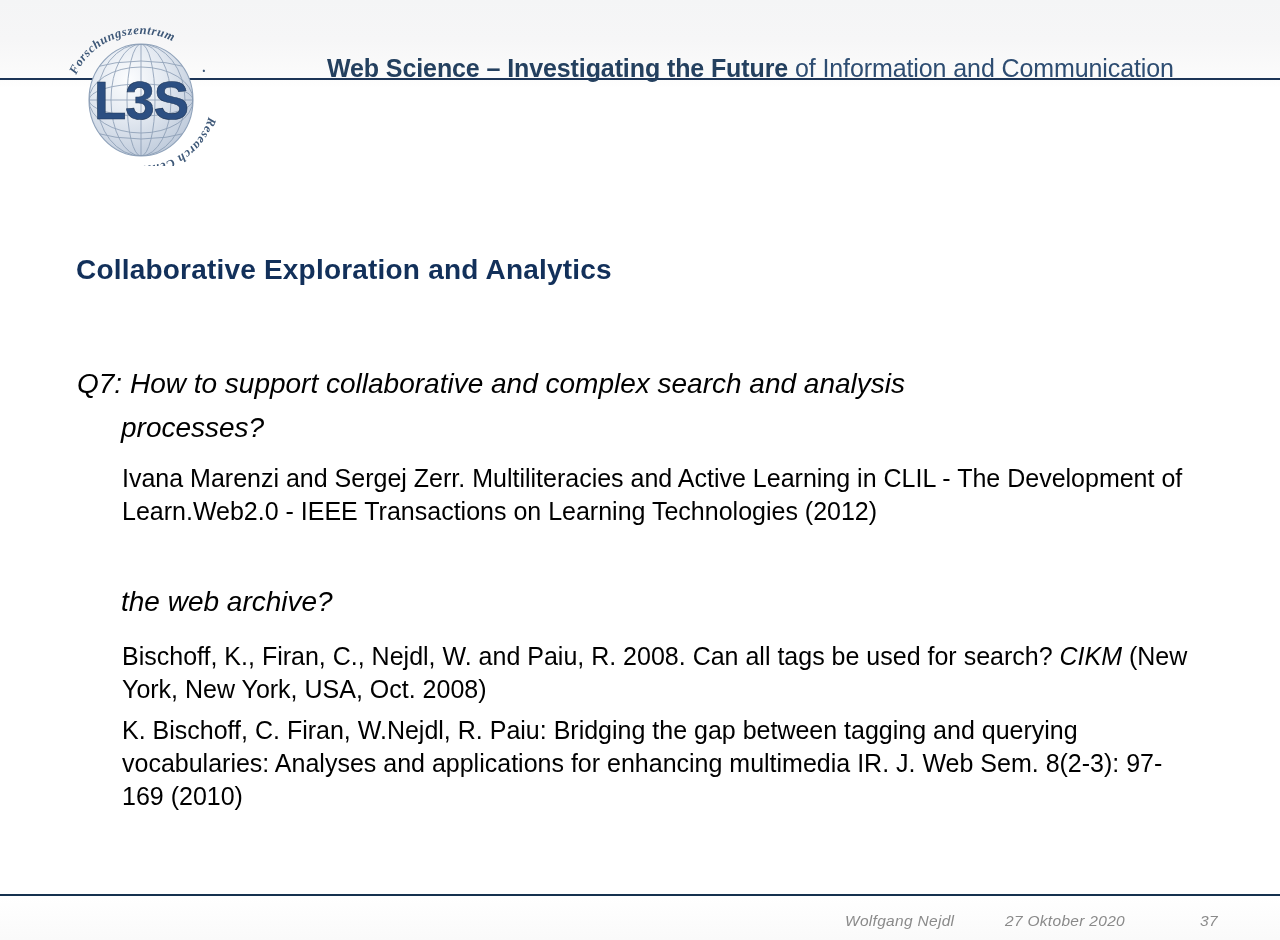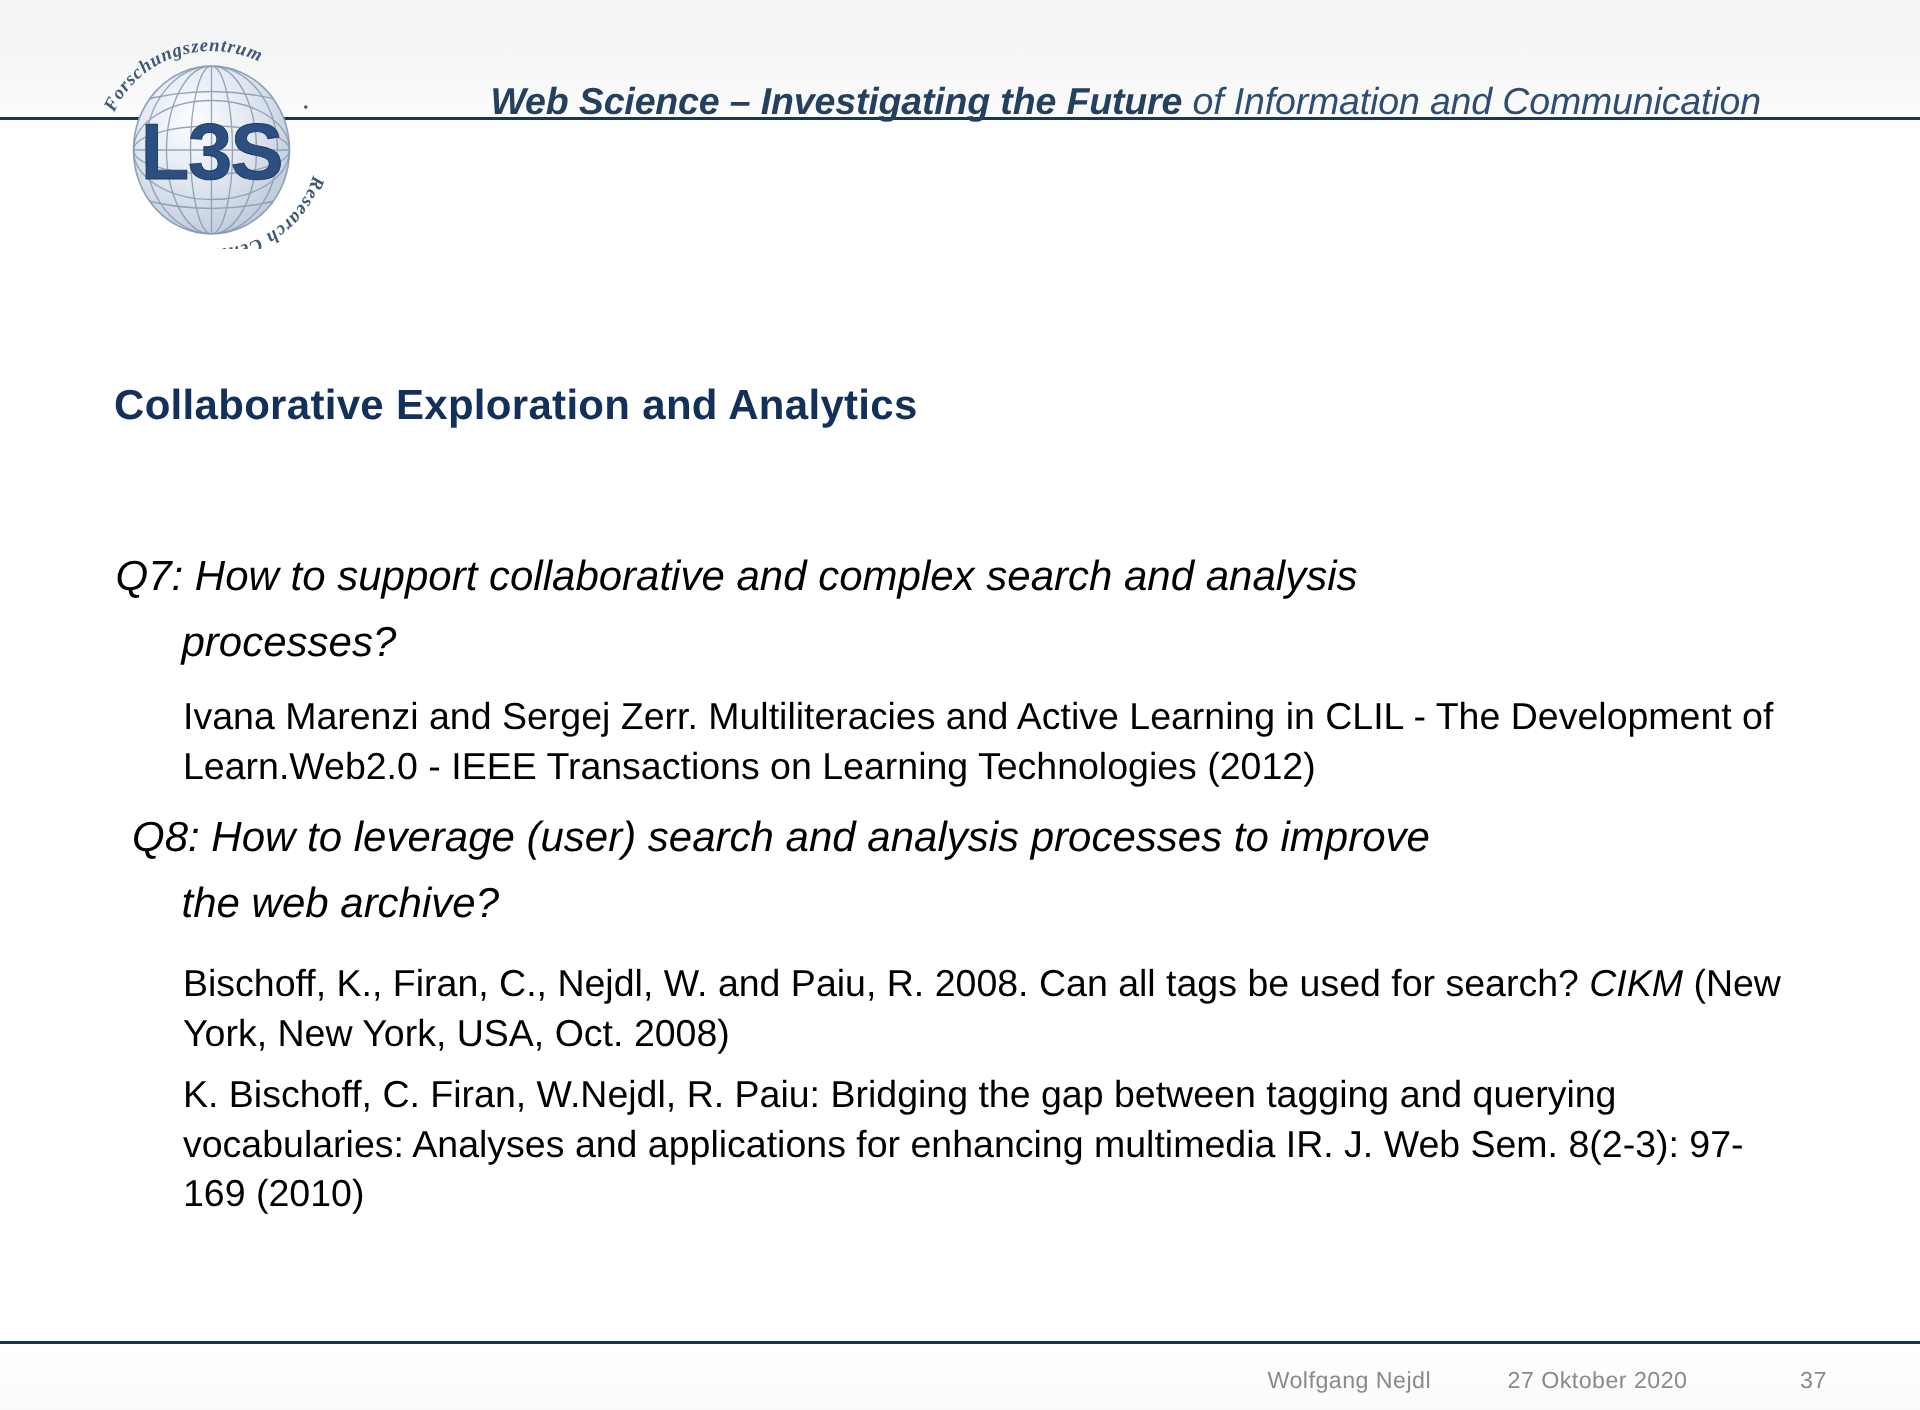--- a/index.html
+++ b/index.html
@@ -45,21 +45,20 @@
   }
 
   
   .header-text {
     position: absolute;
     left: 327px;
     top: 54px;
     width: 900px;
     font-size: 25px;
     line-height: 28px;
-    font-style: italic;
     color: #2c4a6e;
     white-space: nowrap;
     letter-spacing: -0.1px;
   }
   .header-text .strong {
     font-weight: bold;
     color: #24405f;
   }
   .header-text .light {
     font-weight: normal;
@@ -150,20 +149,21 @@
   }
   .footer {
     position: absolute;
     top: 912px;
     right: 0;
     width: 1280px;
     height: 28px;
     font-size: 15.5px;
     color: #8a8a8a;
     letter-spacing: 0.3px;
+    font-style: italic;
   }
   .footer .author { position: absolute; left: 845px; top: 0; }
   .footer .date   { position: absolute; left: 1005px; top: 0; }
   .footer .pageno { position: absolute; left: 1200px; top: 0; }
 </style>
 </head>
 <body>
 
 <div class="slide">
 
@@ -224,21 +224,20 @@
 
     <div class="q-block q7">
       <span class="q-line1">Q7: How to support collaborative and complex search and analysis</span>
       <br>
       <span>processes?</span>
     </div>
 
     <div class="cite cite-1">Ivana Marenzi and Sergej Zerr. Multiliteracies and Active Learning in CLIL - The Development of Learn.Web2.0 - IEEE Transactions on Learning Technologies (2012)</div>
 
     <div class="q-block q8">
-      <span class="q-line1">Q8: How to leverage (user) search and analysis processes to improve</span>
       <br>
       <span>the web archive?</span>
     </div>
 
     <div class="cite cite-2"><span>Bischoff, K., Firan, C., Nejdl, W. and Paiu, R. 2008. Can all tags be used for search? </span><span class="ital">CIKM</span><span> (New York, New York, USA, Oct. 2008)</span></div>
 
     <div class="cite cite-3">K. Bischoff, C. Firan, W.Nejdl, R. Paiu: Bridging the gap between tagging and querying vocabularies: Analyses and applications for enhancing multimedia IR. J. Web Sem. 8(2-3): 97-169 (2010)</div>
 
   </div>
 

